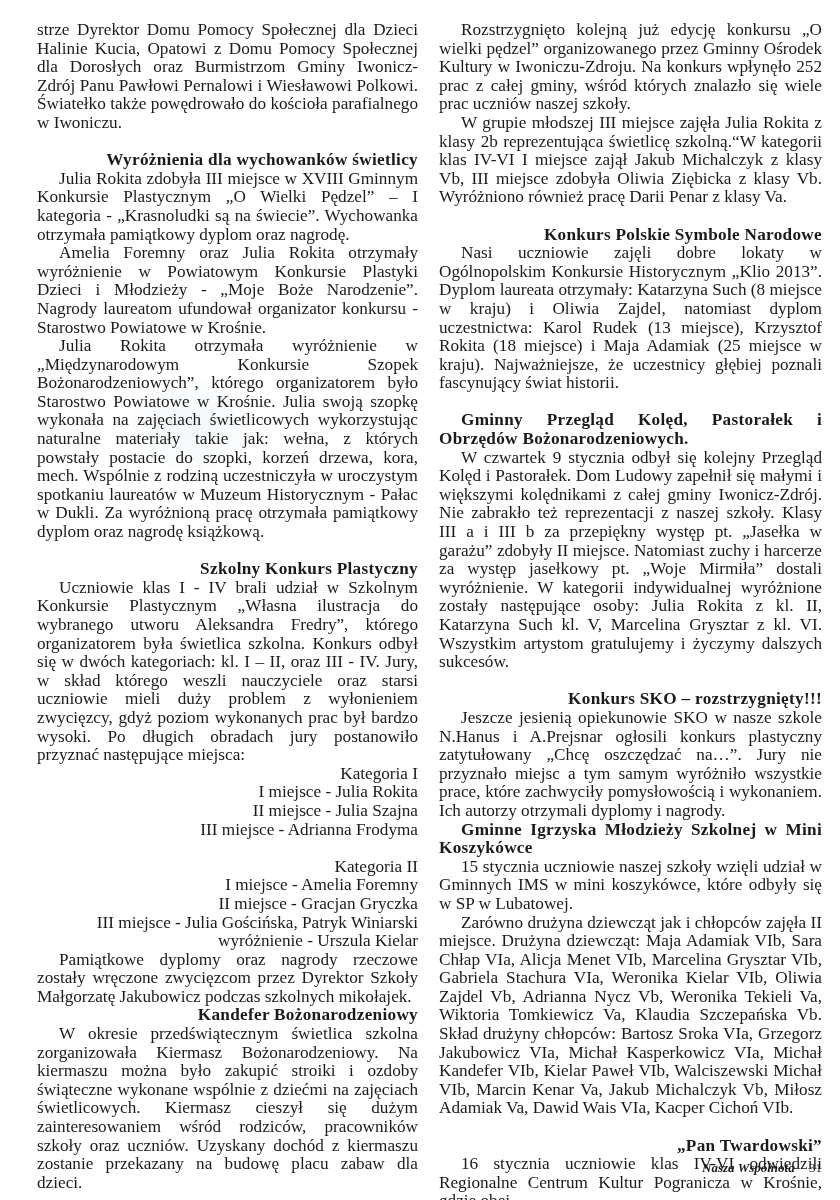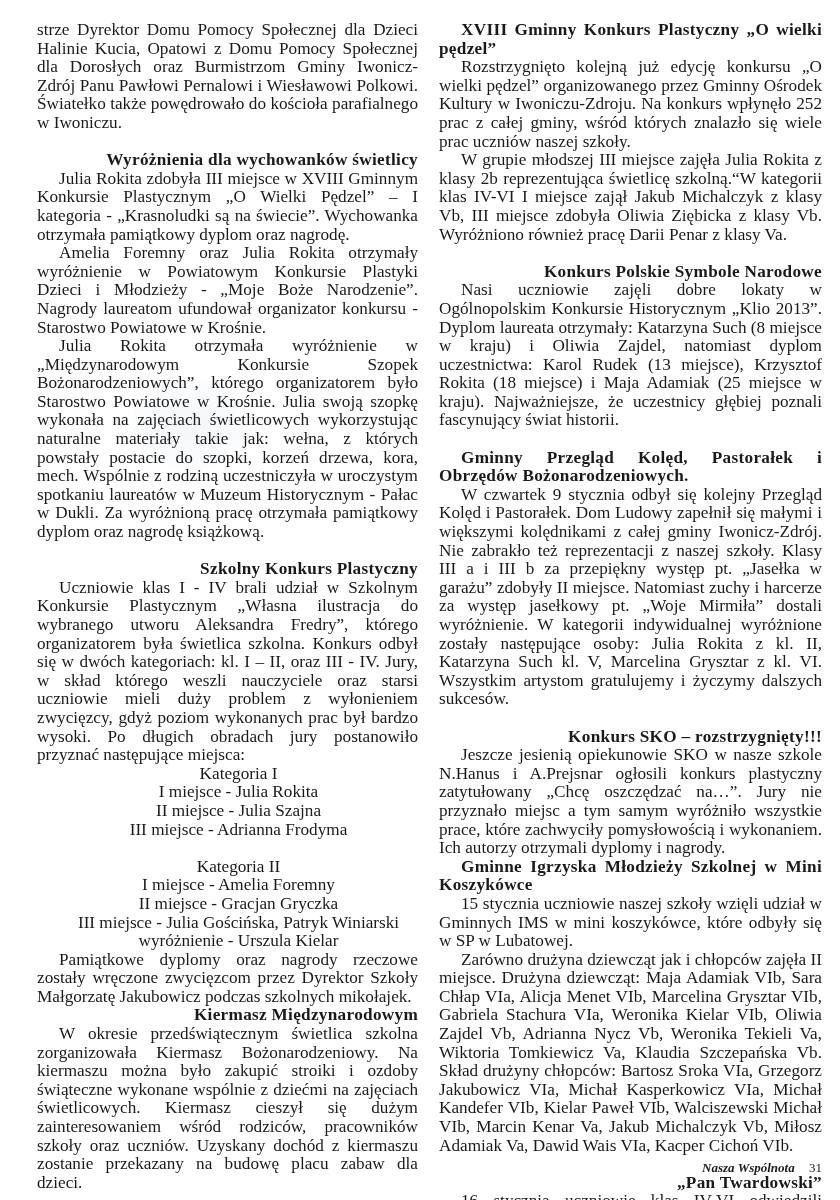--- a/index.html
+++ b/index.html
@@ -7,21 +7,21 @@
   .page {
     position: absolute; left: 12px; top: 0; width: 840px; height: 880px;
     font-family: "Liberation Serif", "DejaVu Serif", serif;
     color: #1a1a1a; font-size: 17.2px; line-height: 18.6px;
   }
   .col { position: absolute; top: 21px; }
   .col-left { left: 25px; width: 381px; }
   .col-right { left: 427px; width: 383px; }
   p { margin: 0; text-align: justify; text-indent: 22px; hyphens: manual; }
   p.noindent { text-indent: 0; }
-  .list-line { text-indent: 22px; text-align: center; }
+  .list-line { text-indent: 22px; text-align: right; }
   .list-line.justified { text-align: justify; }
   h3 {
     margin: 0; font-weight: bold; font-size: 17.2px; line-height: 18.6px;
     text-indent: 22px; letter-spacing: 0.3px; text-align: right;
   }
   h3.wide { text-align: justify; }
   .gap { height: 18.6px; }
   .footer {
     position: absolute; right: 30px; top: 1158px;
     font-family: "Liberation Serif", serif; color: #1a1a1a;
@@ -66,28 +66,27 @@
         <div class="list-line">Kategoria II</div>
         <div class="list-line">I miejsce - Amelia Foremny</div>
         <div class="list-line">II miejsce - Gracjan Gryczka</div>
         <div class="list-line">III miejsce - Julia Gościńska, Patryk Winiarski</div>
         <div class="list-line">wyróżnienie - Urszula Kielar</div>
       </div>
       <p>Pamiątkowe dyplomy oraz nagrody rzeczowe zostały wręczone zwycięzcom przez Dyrektor Szkoły Małgorzatę Jakubowicz podczas szkolnych mikołajek.</p>
     </section>
 
     <section>
-      <h3>Kiermasz Międzynarodowym</h3>
+      <h3>Kandefer Bożonarodzeniowy</h3>
       <p>W okresie przedświątecznym świetlica szkolna zorganizowała Kiermasz Bożonarodzeniowy. Na kiermaszu można było zakupić stroiki i ozdoby świąteczne wykonane wspólnie z dziećmi na zajęciach świetlicowych. Kiermasz cieszył się dużym zainteresowaniem wśród rodziców, pracowników szkoły oraz uczniów. Uzyskany dochód z kiermaszu zostanie przekazany na budowę placu zabaw dla dzieci.</p>
     </section>
   </div>
 
   <div class="col col-right">
     <section>
-      <h3 class="wide">XVIII Gminny Konkurs Plastyczny „O wielki pędzel”</h3>
       <p>Rozstrzygnięto kolejną już edycję konkursu „O wielki pędzel” organizowanego przez Gminny Ośrodek Kultury w Iwoniczu-Zdroju. Na konkurs wpłynęło 252 prac z całej gminy, wśród których znalazło się wiele prac uczniów naszej szkoły.</p>
       <p>W grupie młodszej III miejsce zajęła Julia Rokita z klasy 2b reprezentująca świetlicę szkolną.“W kategorii klas IV-VI I miejsce zajął Jakub Michalczyk z klasy Vb, III miejsce zdobyła Oliwia Ziębicka z klasy Vb. Wyróżniono również pracę Darii Penar z klasy Va.</p>
     </section>
     <div class="gap"></div>
 
     <section>
       <h3>Konkurs Polskie Symbole Narodowe</h3>
       <p>Nasi uczniowie zajęli dobre lokaty w Ogólnopolskim Konkursie Historycznym „Klio 2013”. Dyplom laureata otrzymały: Katarzyna Such (8 miejsce w kraju) i Oliwia Zajdel, natomiast dyplom uczestnictwa: Karol Rudek (13 miejsce), Krzysztof Rokita (18 miejsce) i Maja Adamiak (25 miejsce w kraju). Najważniejsze, że uczestnicy głębiej poznali fascynujący świat historii.</p>
     </section>
     <div class="gap"></div>

